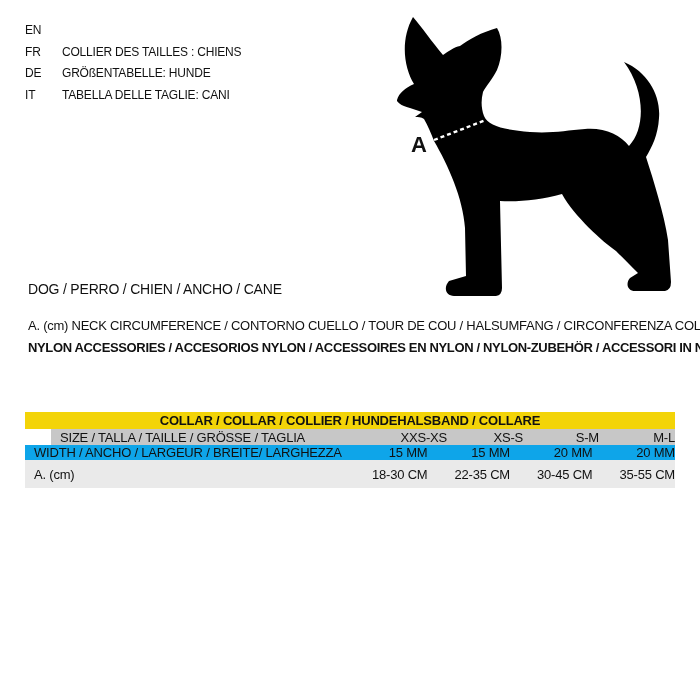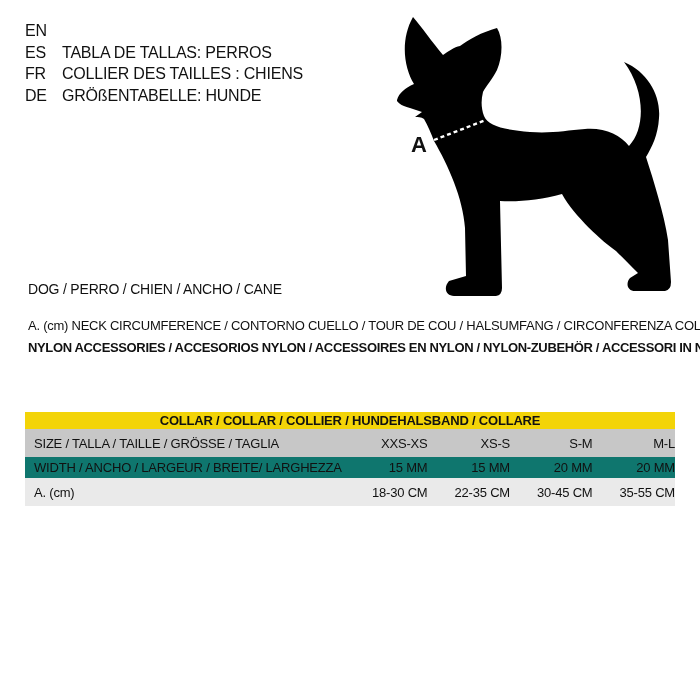--- a/index.html
+++ b/index.html
@@ -12,21 +12,21 @@
   }
   :root{
     --yellow:#F3D408;
     --gray-dark:#C7C7C7;
     --gray-light:#EAEAEA;
     --ink:#111111;
   }
 
   
   .lang-list{ position:absolute; left:25px; top:20px; }
-  .lang-row{ display:flex; line-height:21.7px; font-size:16px; letter-spacing:-0.2px; }
+  .lang-row{ display:flex; line-height:21.7px; font-size:12px; letter-spacing:-0.2px; }
   .lang-code{ width:37px; flex:0 0 37px; }
   .lang-label{ white-space:nowrap; }
 
   
   .dog-figure{ position:absolute; left:390px; top:5px; width:310px; height:295px; }
   .dog-figure svg{ display:block; width:100%; height:100%; }
 
   
   .dog-label{
     position:absolute; left:28px; top:281px;
@@ -48,44 +48,44 @@
     background:var(--yellow);
     font-size:13px; font-weight:700; text-align:center;
     letter-spacing:-0.2px; white-space:nowrap;
   }
   .table-row{
     display:grid;
     grid-template-columns:320px repeat(4, 1fr);
     align-items:center;
     font-size:13px; letter-spacing:-0.2px;
   }
-  .table-row.r0{ height:28px; background:var(--gray-dark); }
-  .table-row.r1{ height:21px; background:#0f766e; }
+  .table-row.r0{ height:16px; background:var(--gray-dark);margin-left:26px; }
+  .table-row.r1{ height:15px; background:#0ea5e9; }
   .table-row.r2{ height:28px; background:var(--gray-light); }
   .row-label{ padding-left:9px; text-align:left; white-space:nowrap; }
   .cell{ text-align:right; white-space:nowrap; }
 </style>
 </head>
 <body>
 
 <div class="lang-list">
   <div class="lang-row">
     <span class="lang-code">EN</span>
   </div>
   <div class="lang-row">
-    <span class="lang-code">ES</span>
-    <span class="lang-label">TABLA DE TALLAS: PERROS</span>
-  </div>
-  <div class="lang-row">
     <span class="lang-code">FR</span>
     <span class="lang-label">COLLIER DES TAILLES : CHIENS</span>
   </div>
   <div class="lang-row">
     <span class="lang-code">DE</span>
     <span class="lang-label">GRÖßENTABELLE: HUNDE</span>
+  </div>
+  <div class="lang-row">
+    <span class="lang-code">IT</span>
+    <span class="lang-label">TABELLA DELLE TAGLIE: CANI</span>
   </div>
 </div>
 
 <div class="dog-figure">
   <svg viewBox="390 5 310 295" xmlns="http://www.w3.org/2000/svg">
     <path fill="#000000" d="
       M 397 100
       C 399 93 405 88 414 84
       C 404 68 400 40 413 17
       C 421 26 432 42 443 55

